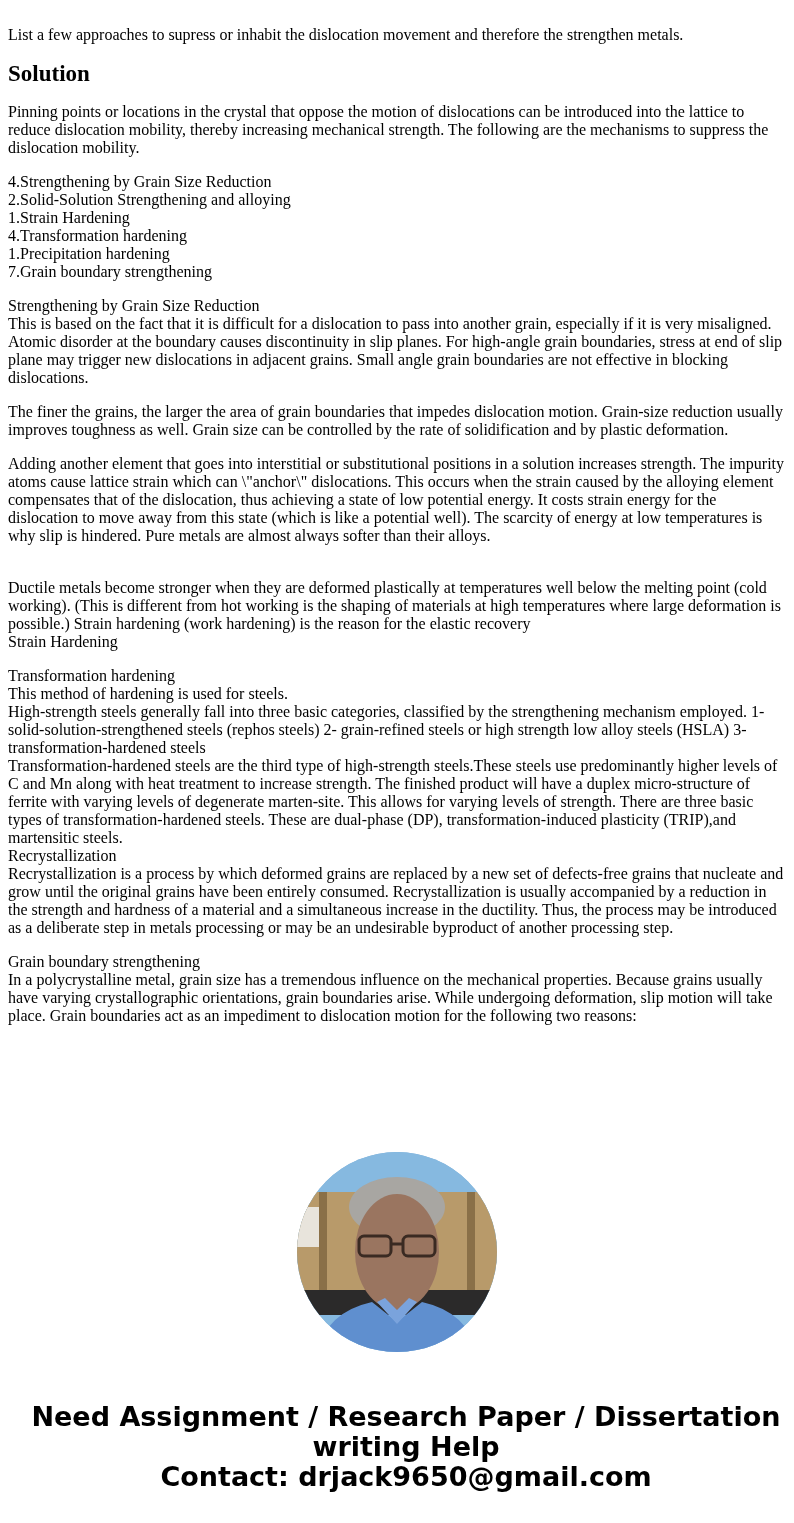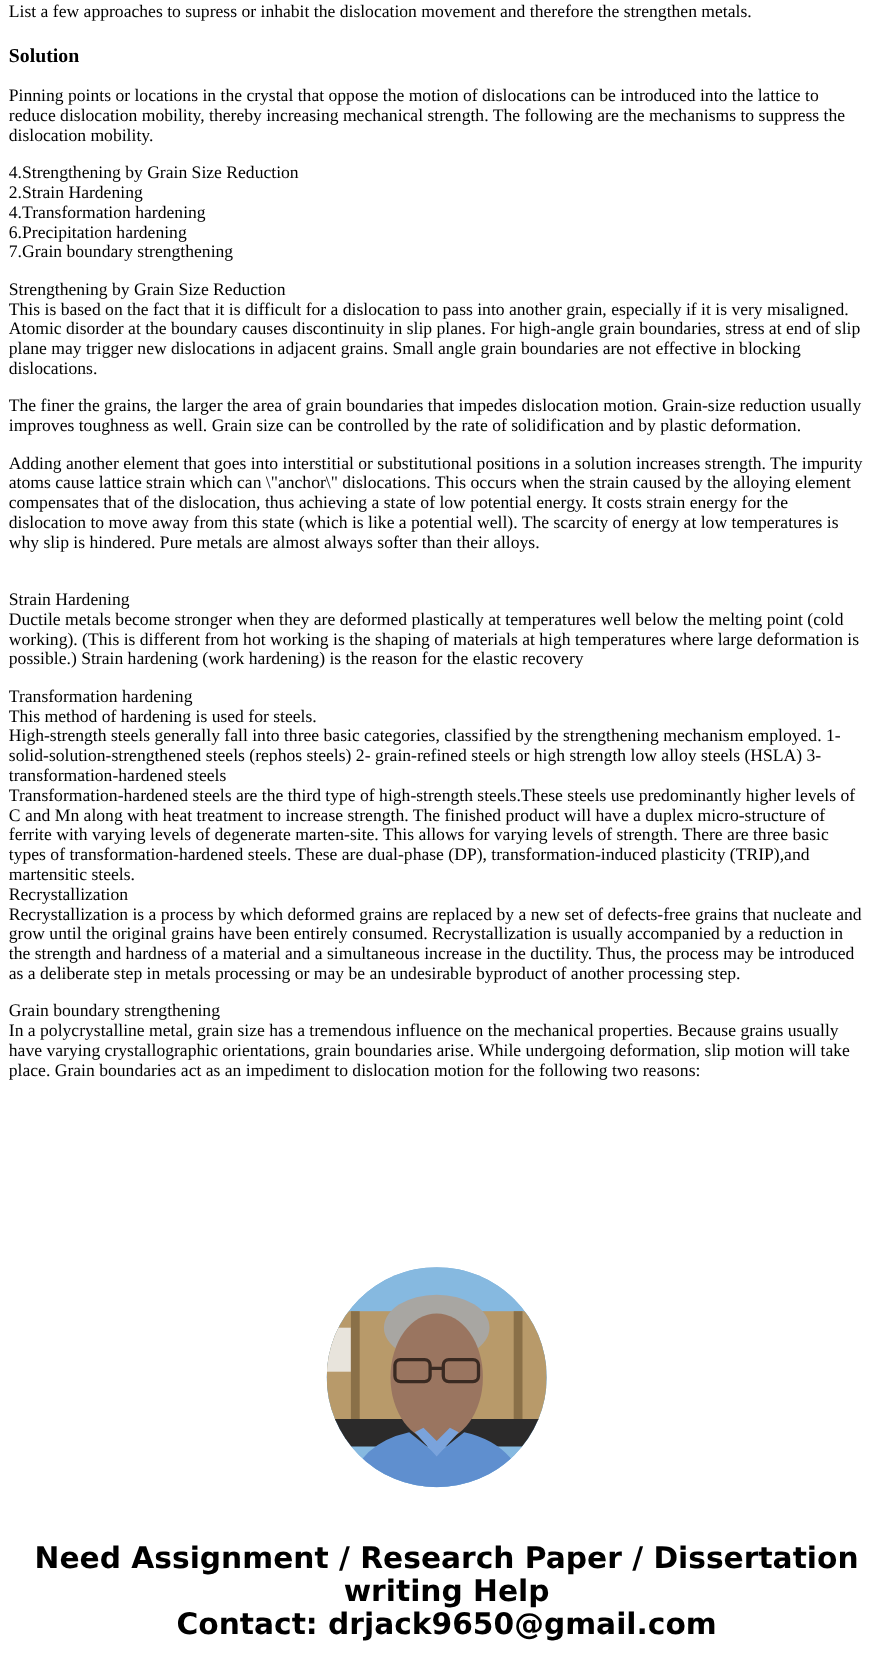--- a/index.html
+++ b/index.html
@@ -17,24 +17,24 @@
       line-height: 18px;
       color: #000000;
     }
     .content {
       position: absolute;
       left: 8px;
       top: 0;
       width: 778px;
     }
     .question {
-      margin: 2px 0 0 0;
+      margin: 26px 0 0 0;
     }
     h3.solution-title {
-      font-size: 18px;
+      font-size: 23px;
       font-weight: bold;
       margin: 19px 0 0 0;
       line-height: 22px;
     }
     .solution-body {
       height: 1034px;
       overflow: hidden;
       margin-top: 18px;
     }
     .solution-body p {
@@ -78,42 +78,43 @@
 <div class="content">
   <div class="question">List a few approaches to supress or inhabit the dislocation movement and therefore the strengthen metals.</div>
 
   <h3 class="solution-title">Solution</h3>
 
   <div class="solution-body">
     <p>Pinning points or locations in the crystal that oppose the motion of dislocations can be introduced into the lattice to reduce dislocation mobility, thereby increasing mechanical strength. The following are the mechanisms to suppress the dislocation mobility.</p>
 
     <p>
       <span class="line">4.Strengthening by Grain Size Reduction</span>
-      <span class="line">2.Strain Hardening</span>
+      <span class="line">2.Solid-Solution Strengthening and alloying</span>
+      <span class="line">1.Strain Hardening</span>
       <span class="line">4.Transformation hardening</span>
-      <span class="line">6.Precipitation hardening</span>
+      <span class="line">1.Precipitation hardening</span>
       <span class="line">7.Grain boundary strengthening</span>
     </p>
 
     <div>
       <span class="line">Strengthening by Grain Size Reduction</span>
       <span class="line">This is based on the fact that it is difficult for a dislocation to pass into another grain, especially if it is very misaligned. Atomic disorder at the boundary causes discontinuity in slip planes. For high-angle grain boundaries, stress at end of slip plane may trigger new dislocations in adjacent grains. Small angle grain boundaries are not effective in blocking dislocations.</span>
       <span class="gap"></span>
       <span class="line">The finer the grains, the larger the area of grain boundaries that impedes dislocation motion. Grain-size reduction usually improves toughness as well. Grain size can be controlled by the rate of solidification and by plastic deformation.</span>
     </div>
     <span class="gap"></span>
 
     <div>
       <span class="line">Adding another element that goes into interstitial or substitutional positions in a solution increases strength. The impurity atoms cause lattice strain which can \"anchor\" dislocations. This occurs when the strain caused by the alloying element compensates that of the dislocation, thus achieving a state of low potential energy. It costs strain energy for the dislocation to move away from this state (which is like a potential well). The scarcity of energy at low temperatures is why slip is hindered. Pure metals are almost always softer than their alloys.</span>
     </div>
     <span class="gap2"></span>
 
     <div>
+      <span class="line">Ductile metals become stronger when they are deformed plastically at temperatures well below the melting point (cold working). (This is different from hot working is the shaping of materials at high temperatures where large deformation is possible.) Strain hardening (work hardening) is the reason for the elastic recovery</span>
       <span class="line">Strain Hardening</span>
-      <span class="line">Ductile metals become stronger when they are deformed plastically at temperatures well below the melting point (cold working). (This is different from hot working is the shaping of materials at high temperatures where large deformation is possible.) Strain hardening (work hardening) is the reason for the elastic recovery</span>
     </div>
     <span class="gap"></span>
 
     <div>
       <span class="line">Transformation hardening</span>
       <span class="line">This method of hardening is used for steels.</span>
       <span class="line">High-strength steels generally fall into three basic categories, classified by the strengthening mechanism employed. 1- solid-solution-strengthened steels (rephos steels) 2- grain-refined steels or high strength low alloy steels (HSLA) 3- transformation-hardened steels</span>
       <span class="line">Transformation-hardened steels are the third type of high-strength steels.These steels use predominantly higher levels of C and Mn along with heat treatment to increase strength. The finished product will have a duplex micro-structure of ferrite with varying levels of degenerate marten-site. This allows for varying levels of strength. There are three basic types of transformation-hardened steels. These are dual-phase (DP), transformation-induced plasticity (TRIP),and martensitic steels.</span>
     </div>
 

